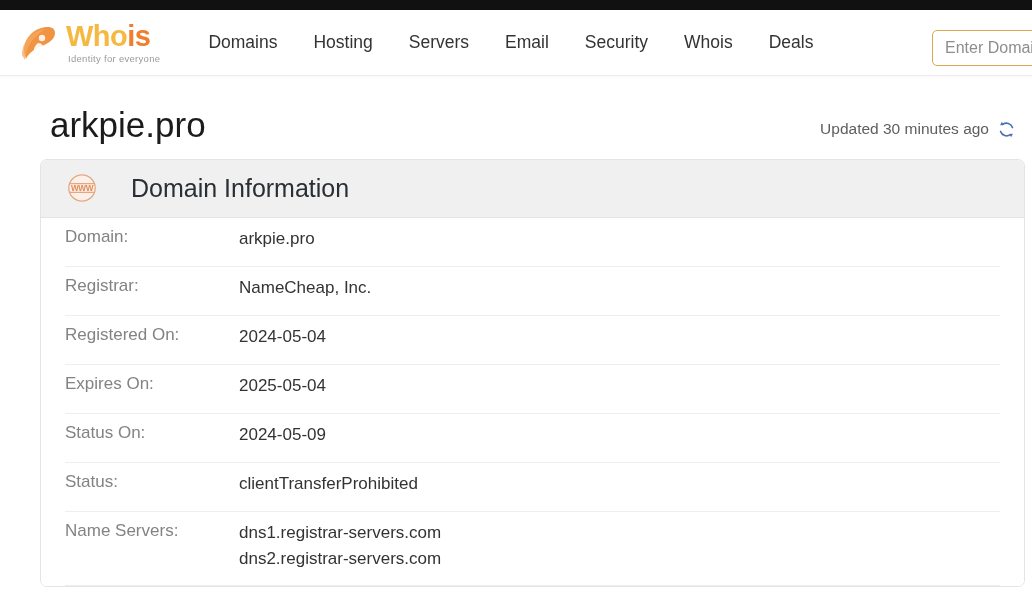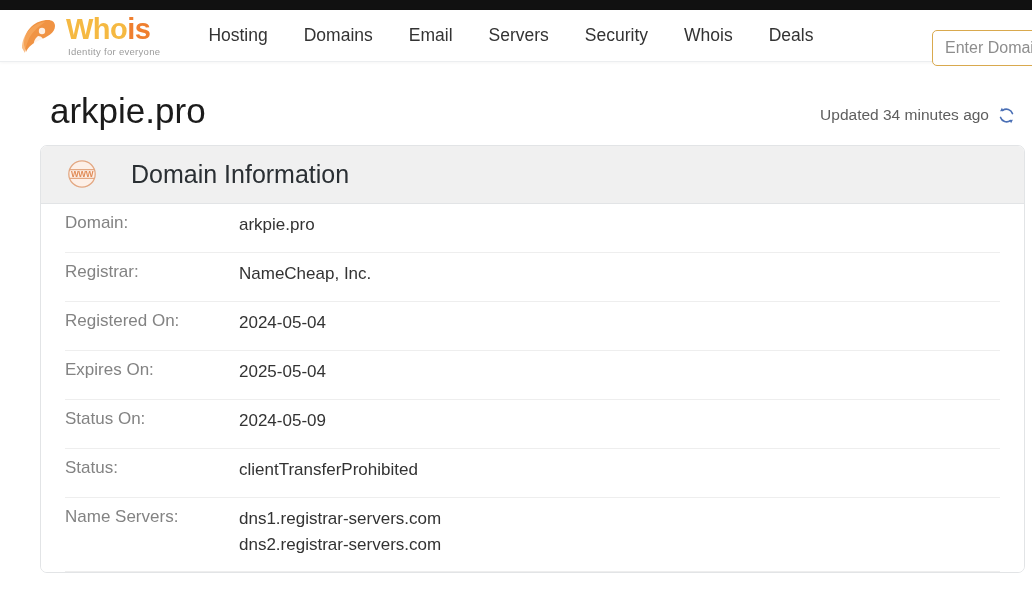--- a/index.html
+++ b/index.html
@@ -17,21 +17,21 @@
 
   
   .topbar {
     height: 10px;
     background: #111111;
     width: 100%;
   }
 
   
   .site-header {
-    height: 52px;
+    height: 66px;
     background: #ffffff;
     display: flex;
     align-items: center;
     padding: 0 0 0 18px;
     border-bottom: 1px solid #eceef0;
     box-shadow: 0 1px 3px rgba(0,0,0,0.045);
     position: relative;
     z-index: 5;
   }
 
@@ -220,41 +220,41 @@
     </span>
     <span class="logo-text">
       <span class="logo-word">
         <span class="wh">Who</span><span class="s">is</span>
       </span>
       <span class="logo-tag">Identity for everyone</span>
     </span>
   </div>
 
   <nav class="main-nav">
+    <a class="nav-item">Domains</a>
     <a class="nav-item">Hosting</a>
-    <a class="nav-item">Domains</a>
+    <a class="nav-item">Servers</a>
     <a class="nav-item">Email</a>
-    <a class="nav-item">Servers</a>
     <a class="nav-item">Security</a>
     <a class="nav-item">Whois</a>
     <a class="nav-item">Deals</a>
   </nav>
 
   <div class="header-search">
     <input class="search-input" type="text" placeholder="Enter Domain Name" style="">
   </div>
 </header>
 
 <main class="page">
 
   <div class="page-head">
     <h1 class="page-title">arkpie.pro</h1>
 
     <div class="updated-wrap">
-      <span class="updated-text">Updated 34 minutes ago</span>
+      <span class="updated-text">Updated 30 minutes ago</span>
       <span class="refresh-icon">
         <svg width="19" height="19" viewBox="0 0 24 24" xmlns="http://www.w3.org/2000/svg">
           <g fill="none" stroke="#4a6fb5" stroke-width="2.1" stroke-linecap="round">
             <path d="M19.5 9.5 A8 8 0 0 0 7.2 5.6"></path>
             <path d="M4.5 14.5 A8 8 0 0 0 16.8 18.4"></path>
           </g>
           <path d="M6.2 2.2 L8.4 6.3 L3.9 6.6 Z" fill="#4a6fb5"></path>
           <path d="M17.8 21.8 L15.6 17.7 L20.1 17.4 Z" fill="#4a6fb5"></path>
         </svg>
       </span>

